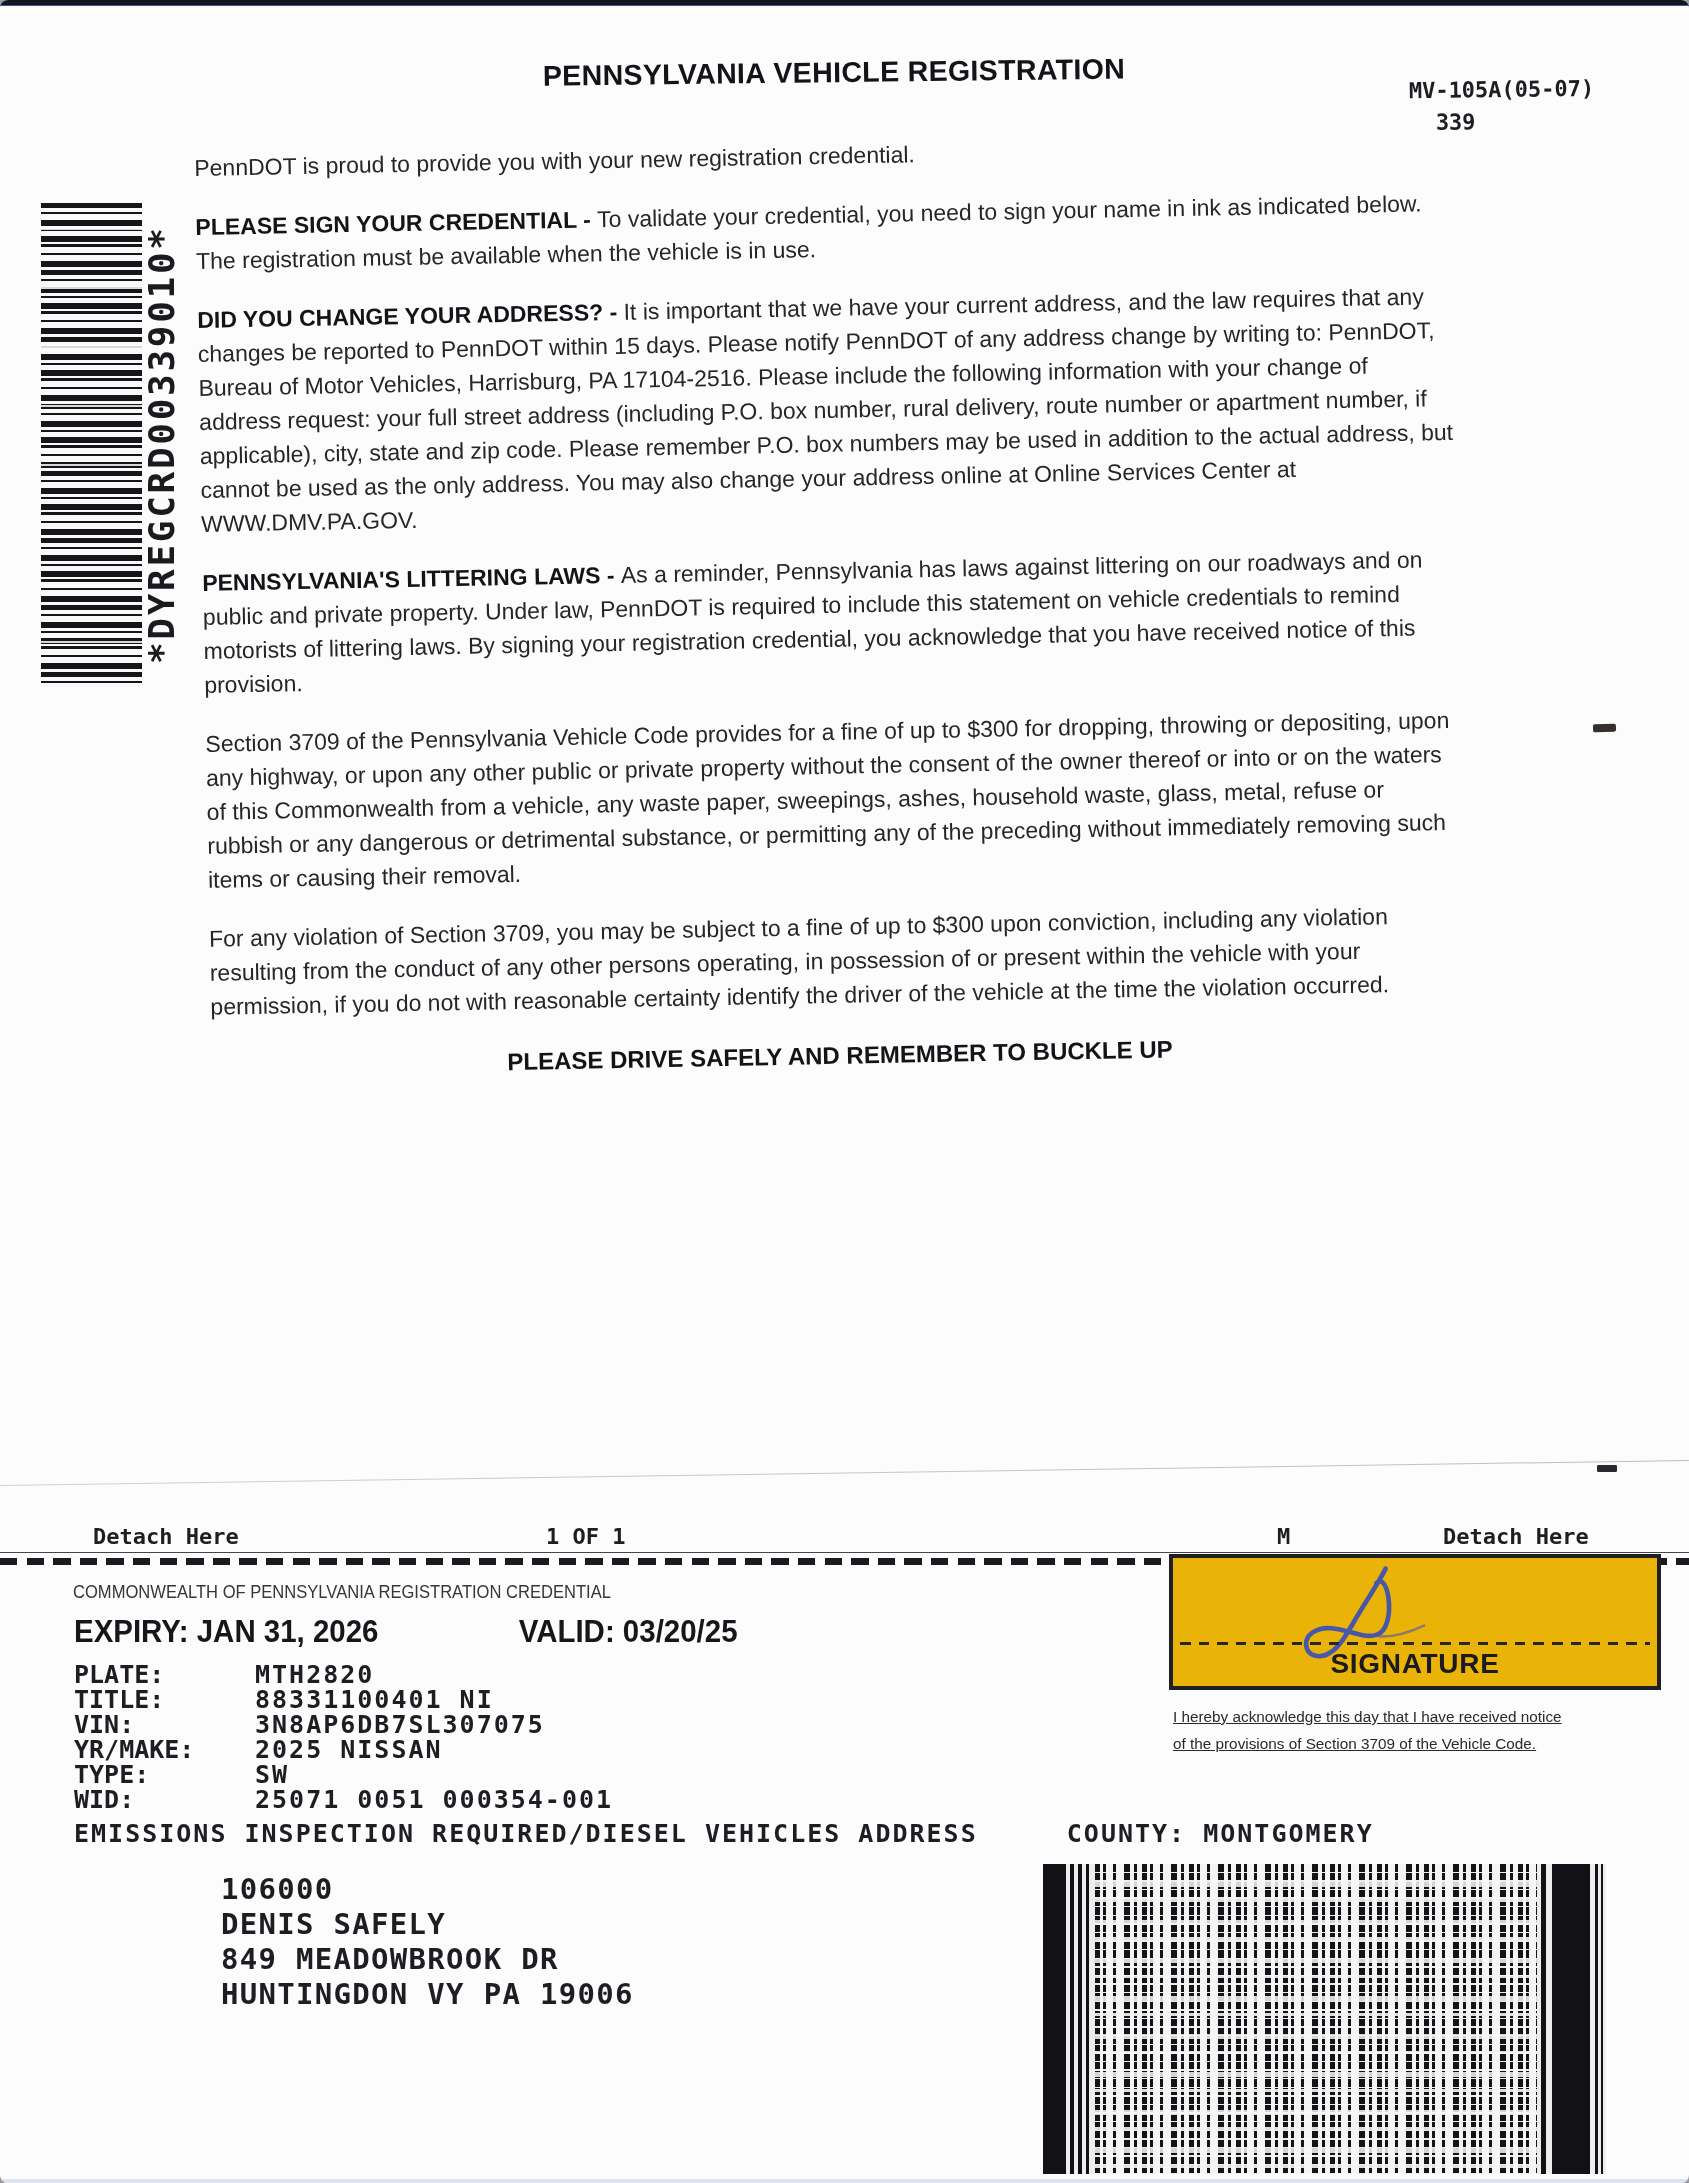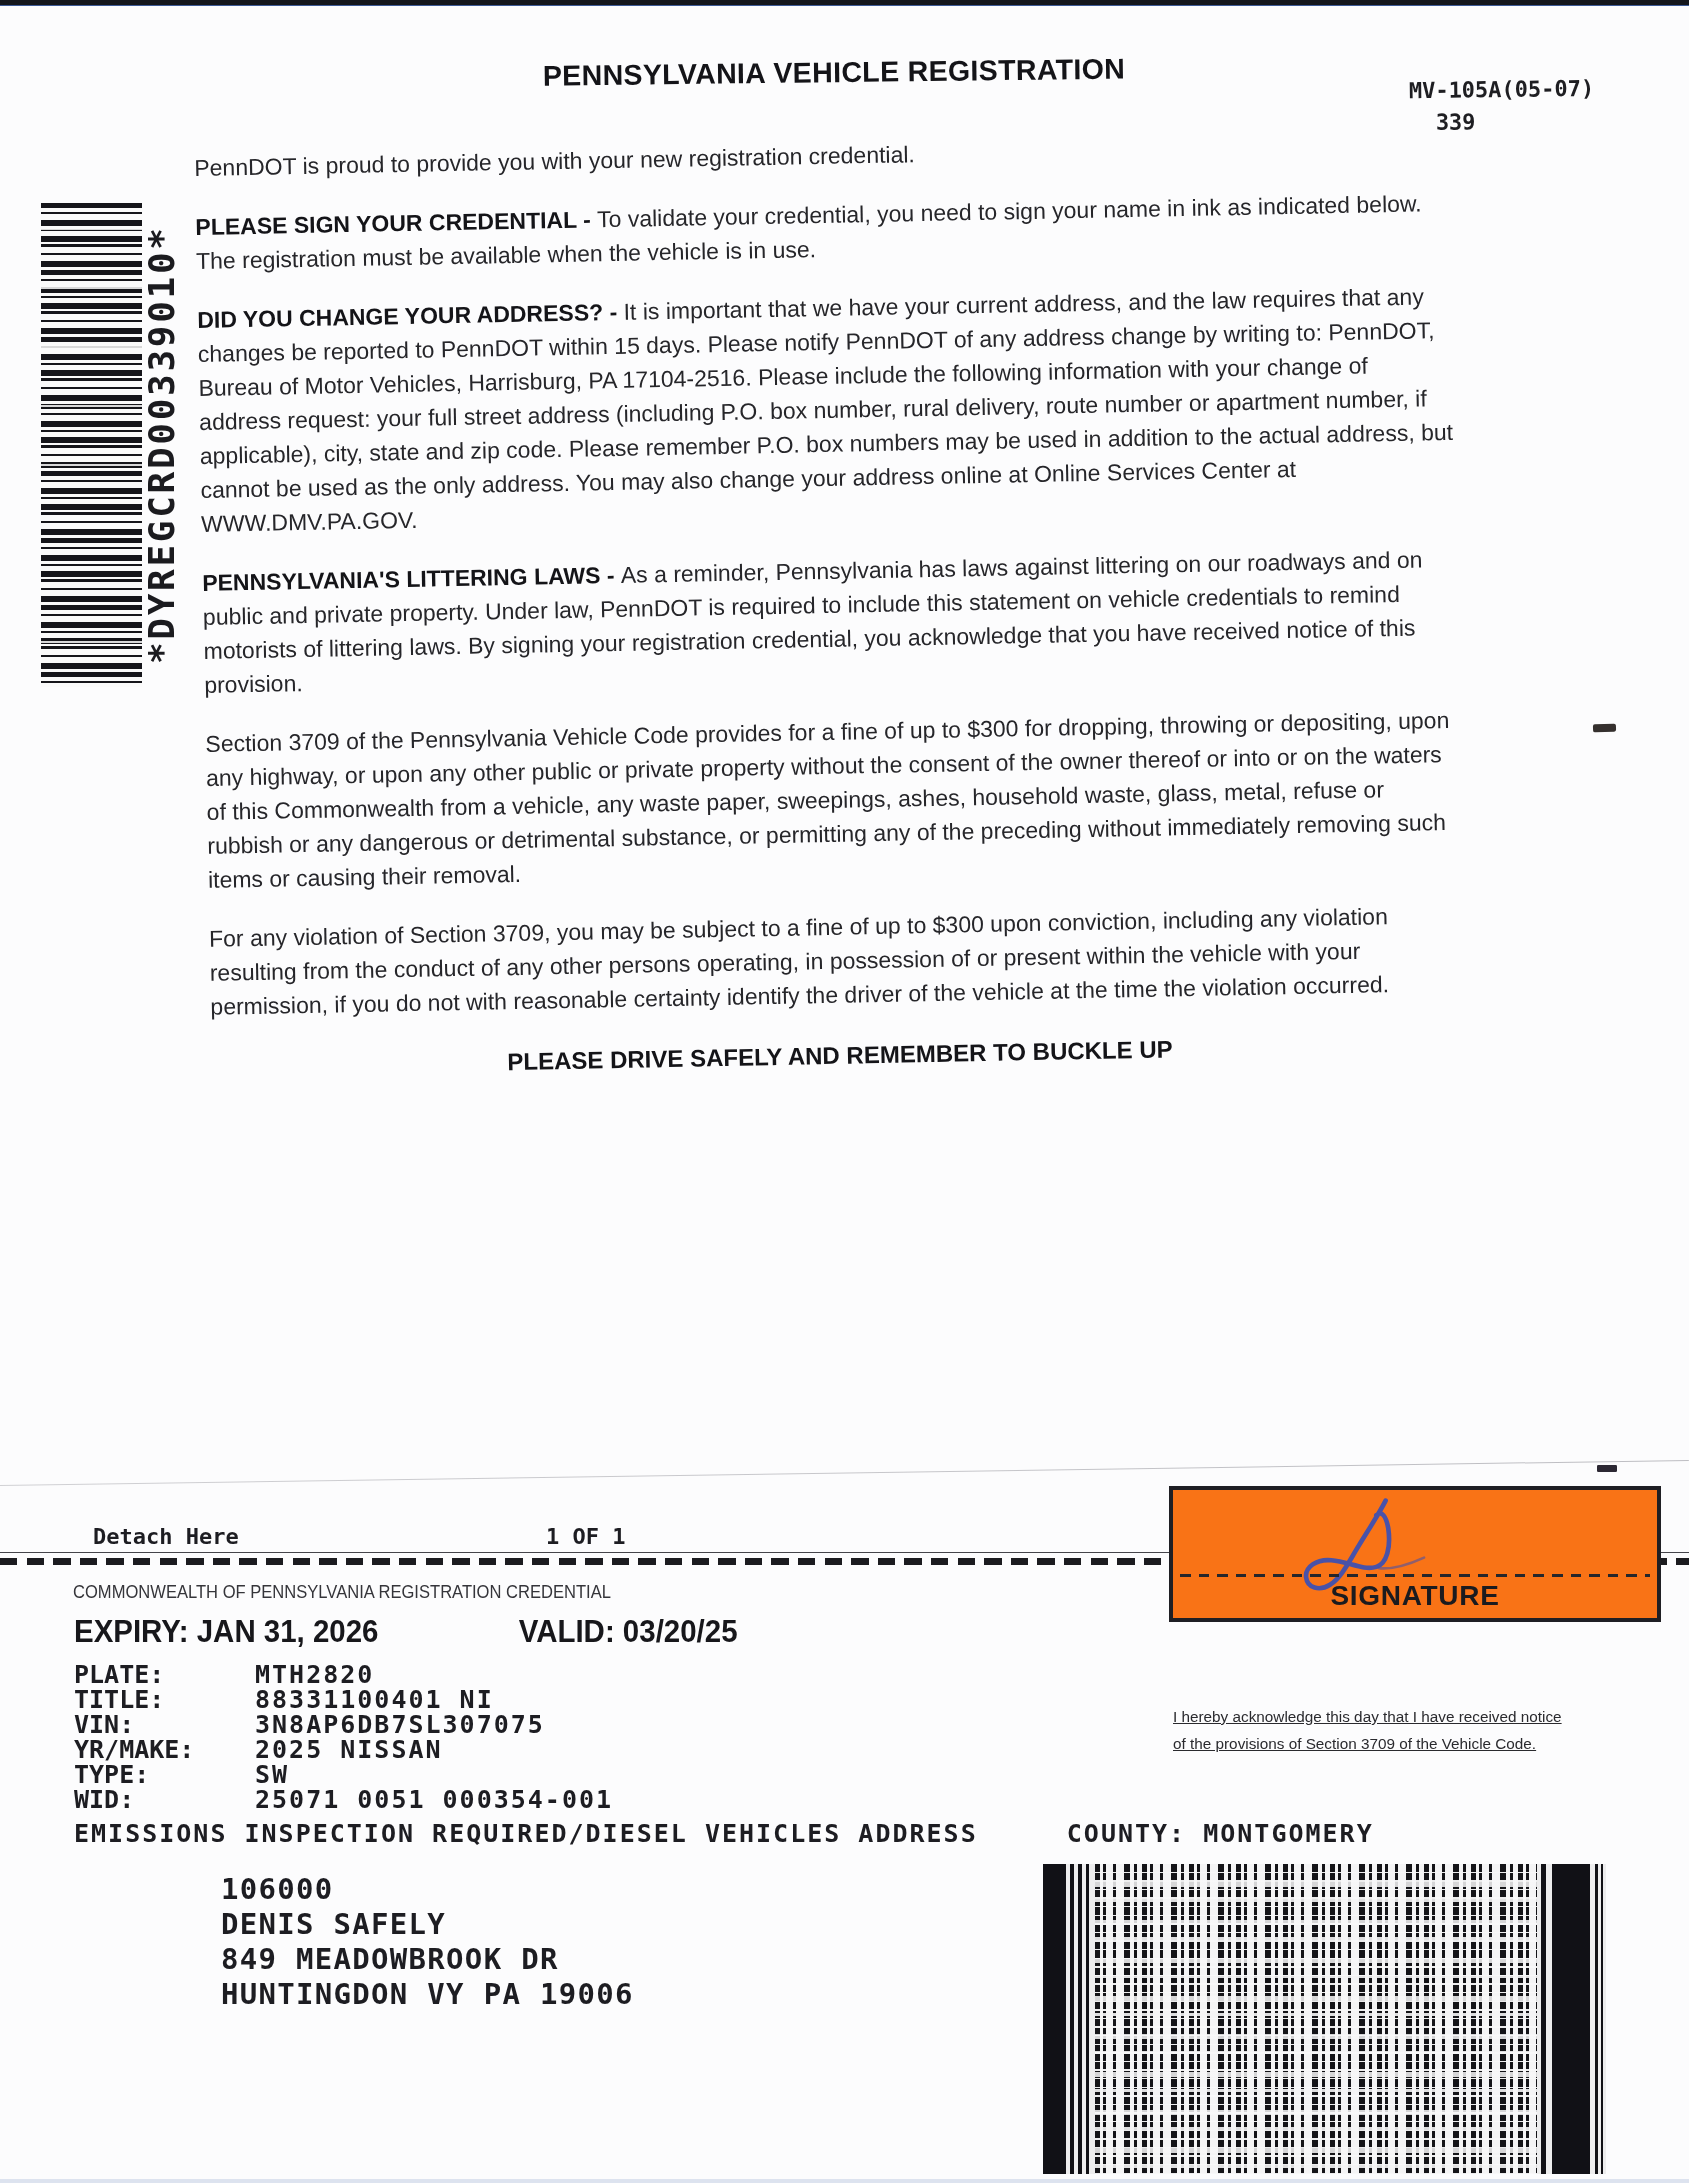--- a/index.html
+++ b/index.html
@@ -1,19 +1,19 @@
 <!DOCTYPE html>
 <html style="font-size:10.6px"><head>
 <meta charset="utf-8">
 <style>
   html,body{margin:0;padding:0;background:#9a9aa0;}
   #page{
     position:relative;width:1689px;height:2183px;margin:0 auto;
     background:#fcfcfd;overflow:hidden;
-    font-family:"Liberation Sans",sans-serif;color:#26262a;
+    font-family:"Liberation Sans",sans-serif;color:#26262a;border-radius:8px;
   }
   
   .scan-top-edge{position:absolute;left:0;top:0;width:100%;height:4.6px;background:#14161c;border-bottom:1.3px solid #3d5a96;}
   .scan-bottom-edge{position:absolute;left:0;bottom:0;width:100%;height:4px;background:#dde3ef;}
   .crease-line{position:absolute;left:0;top:1485px;width:1689px;height:1.3px;opacity:.75;
     background:linear-gradient(90deg,#c2c2c6,#a8a8ae);transform:rotate(-0.85deg);transform-origin:left center;}
   .ink-dash-1{position:absolute;left:1593px;top:724px;width:22.6px;height:8px;background:#35302e;border-radius:2px;transform:rotate(-2deg);}
   .ink-dash-2{position:absolute;left:1597px;top:1465px;width:20px;height:7.3px;background:#2c2833;border-radius:1.3px;}
 
   
@@ -70,22 +70,22 @@
   .cred-fields .row{white-space:nowrap;}
   .cred-fields .lbl{display:inline-block;width:181px;}
   .cred-fields .val{letter-spacing:2px;}
   .emissions-line{position:absolute;left:74px;top:1819px;font-family:"DejaVu Sans Mono",monospace;
     font-weight:bold;font-size:25px;letter-spacing:2px;color:#1d1d22;white-space:nowrap;}
   .county-part{margin-left:72px;}
   .owner-block{position:absolute;left:221px;top:1872px;font-family:"DejaVu Sans Mono",monospace;
     font-weight:bold;font-size:29px;line-height:35px;letter-spacing:1.3px;color:#1d1d22;}
 
   
-  .sig-box{position:absolute;left:1169px;top:1486px;width:484px;height:128px;
-    border:4.6px solid #1f1f24;background:#f97316;box-sizing:content-box;}
+  .sig-box{position:absolute;left:1169px;top:1554px;width:484px;height:128px;
+    border:4.6px solid #1f1f24;background:#eab308;box-sizing:content-box;}
   .sig-box .sig-svg{position:absolute;left:113px;top:4px;}
   .sig-dashed{position:absolute;left:6.6px;right:6.6px;top:84px;height:3.3px;
     background:repeating-linear-gradient(90deg,#26262b 0 10.6px,transparent 10.6px 18.6px);}
   .sig-label{position:absolute;left:0;top:90px;width:100%;text-align:center;
     font-size:28px;font-weight:bold;letter-spacing:0.7px;color:#1b1b1f;}
   .sig-ack{position:absolute;left:1173px;top:1704px;width:399px;
     font-size:15.3px;line-height:26.6px;color:#2a2a2e;text-decoration:underline;}
 
   
   .pdf417{position:absolute;left:1043px;top:1864px;width:563px;height:310px;background:#f4f4f5;}

